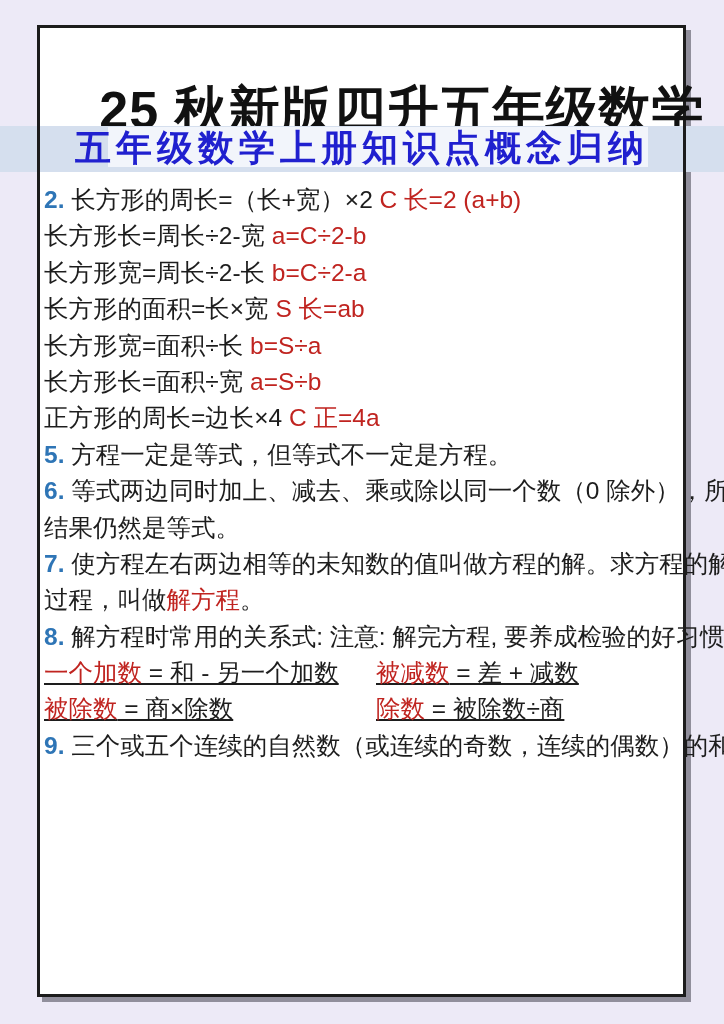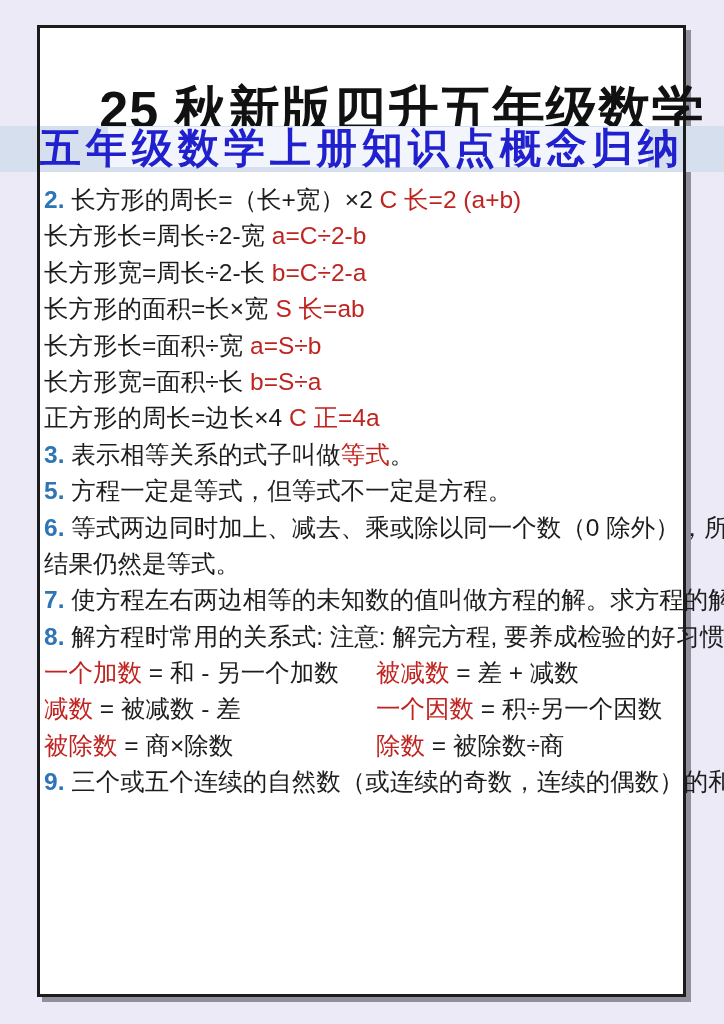--- a/index.html
+++ b/index.html
@@ -24,38 +24,38 @@
     position:absolute;left:0;top:126px;width:724px;height:46px;
     background:var(--band_bg,#d5dfee);z-index:2;
   }
   .band-inner{
     position:absolute;left:108px;top:1px;width:540px;height:40px;
     background:var(--band_inner_bg,#f2f5fb);
   }
   .subtitle{
     position:absolute;left:0;top:0;width:100%;height:46px;line-height:44px;
     text-align:center;font-family:"Liberation Serif","DejaVu Serif",serif;
-    font-weight:bold;font-size:41px;letter-spacing:5px;
+    font-weight:bold;font-size:36px;letter-spacing:5px;
     color:var(--subtitle_blue,#2020cf);white-space:nowrap;
   }
   .border-patch{
     position:absolute;top:126px;width:3px;height:46px;
     background:var(--border,#1c1c1c);z-index:3;
   }
   .border-patch.left{left:37px;}
   .border-patch.right{left:683px;}
   .content{
     position:absolute;left:44px;top:182px;width:636px;z-index:1;
     font-size:24.5px;color:#1d1d1d;
   }
   .line{height:36.4px;line-height:36.4px;white-space:nowrap;}
   .seg.black{color:#1d1d1d;text-align:right;}
   .seg.blue{color:var(--num_blue,#2e75b6);font-weight:bold;}
   .seg.red{color:var(--red,#c02420);}
-  .col{display:inline-block;}
+  .col{display:inline-block;text-decoration:underline;}
   .col.left{width:332px;}
 </style>
 </head>
 <body>
 
 <div class="page">
   <div class="title">25 秋新版四升五年级数学</div>
 </div>
 
 <div class="band">
@@ -63,26 +63,25 @@
   <div class="subtitle">五年级数学上册知识点概念归纳</div>
 </div>
 <div class="border-patch left"></div>
 <div class="border-patch right"></div>
 
 <div class="content">
     <div class="line"><span class="seg blue">2.</span><span class="seg black"> 长方形的周长=（长+宽）×2 </span><span class="seg red">C 长=2 (a+b)</span></div>
     <div class="line"><span class="seg black">长方形长=周长÷2-宽 </span><span class="seg red">a=C÷2-b</span></div>
     <div class="line"><span class="seg black">长方形宽=周长÷2-长 </span><span class="seg red">b=C÷2-a</span></div>
     <div class="line"><span class="seg black">长方形的面积=长×宽 </span><span class="seg red">S 长=ab</span></div>
+    <div class="line"><span class="seg black">长方形宽=面积÷长 </span><span class="seg red">b=S÷a</span></div>
     <div class="line"><span class="seg black">长方形长=面积÷宽 </span><span class="seg red">a=S÷b</span></div>
-    <div class="line"><span class="seg black">长方形宽=面积÷长 </span><span class="seg red">b=S÷a</span></div>
     <div class="line"><span class="seg black">正方形的周长=边长×4 </span><span class="seg red">C 正=4a</span></div>
-    <div class="line"><span class="seg blue">3.</span><span class="seg black"> 表示相等关系的式子叫做</span><span class="seg red">等式</span><span class="seg black">。</span></div>
     <div class="line"><span class="seg blue">5.</span><span class="seg black"> 方程一定是等式，但等式不一定是方程。</span></div>
     <div class="line"><span class="seg blue">6.</span><span class="seg black"> 等式两边同时加上、减去、乘或除以同一个数（0 除外），所得</span></div>
     <div class="line"><span class="seg black">结果仍然是等式。</span></div>
     <div class="line"><span class="seg blue">7.</span><span class="seg black"> 使方程左右两边相等的未知数的值叫做方程的解。求方程的解的</span></div>
+    <div class="line"><span class="seg black">过程，叫做</span><span class="seg red">解方程</span><span class="seg black">。</span></div>
     <div class="line"><span class="seg blue">8.</span><span class="seg black"> 解方程时常用的关系式: 注意: 解完方程, 要养成检验的好习惯。</span></div>
     <div class="line"><span class="col left"><span class="seg red">一个加数</span><span class="seg black"> = 和 - 另一个加数</span></span><span class="col"><span class="seg red">被减数</span><span class="seg black"> = 差 + 减数</span></span></div>
-    <div class="line"><span class="col left"><span class="seg red">减数</span><span class="seg black"> = 被减数 - 差</span></span><span class="col"><span class="seg red">一个因数</span><span class="seg black"> = 积÷另一个因数</span></span></div>
     <div class="line"><span class="col left"><span class="seg red">被除数</span><span class="seg black"> = 商×除数</span></span><span class="col"><span class="seg red">除数</span><span class="seg black"> = 被除数÷商</span></span></div>
     <div class="line"><span class="seg blue">9.</span><span class="seg black"> 三个或五个连续的自然数（或连续的奇数，连续的偶数）的和，</span></div>
   </div>
 
 </body></html>

